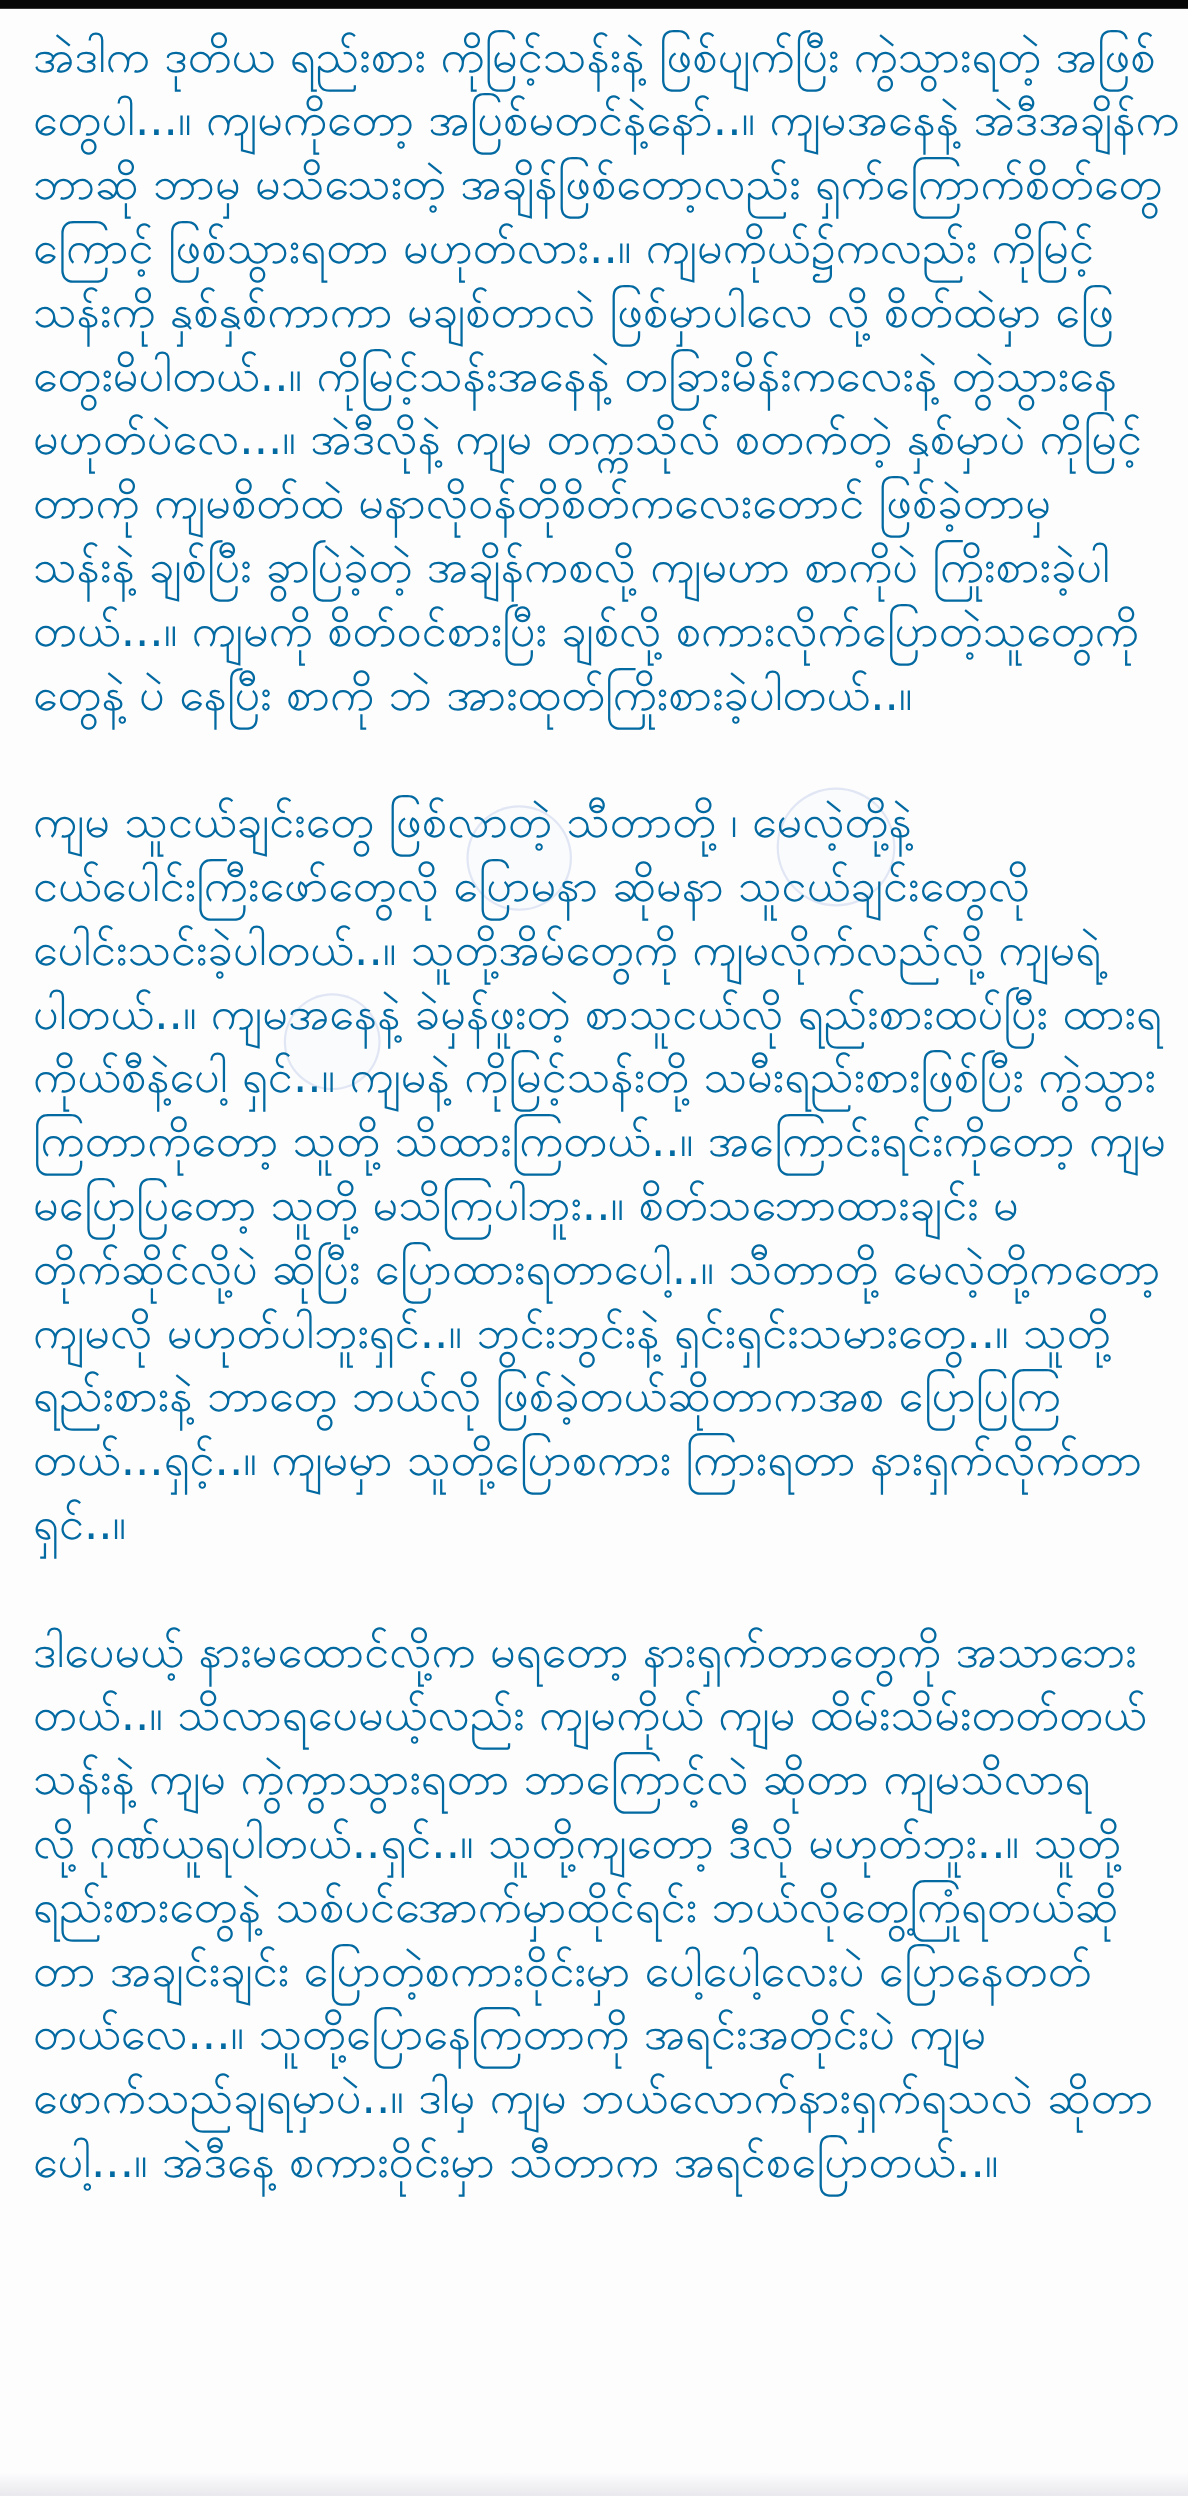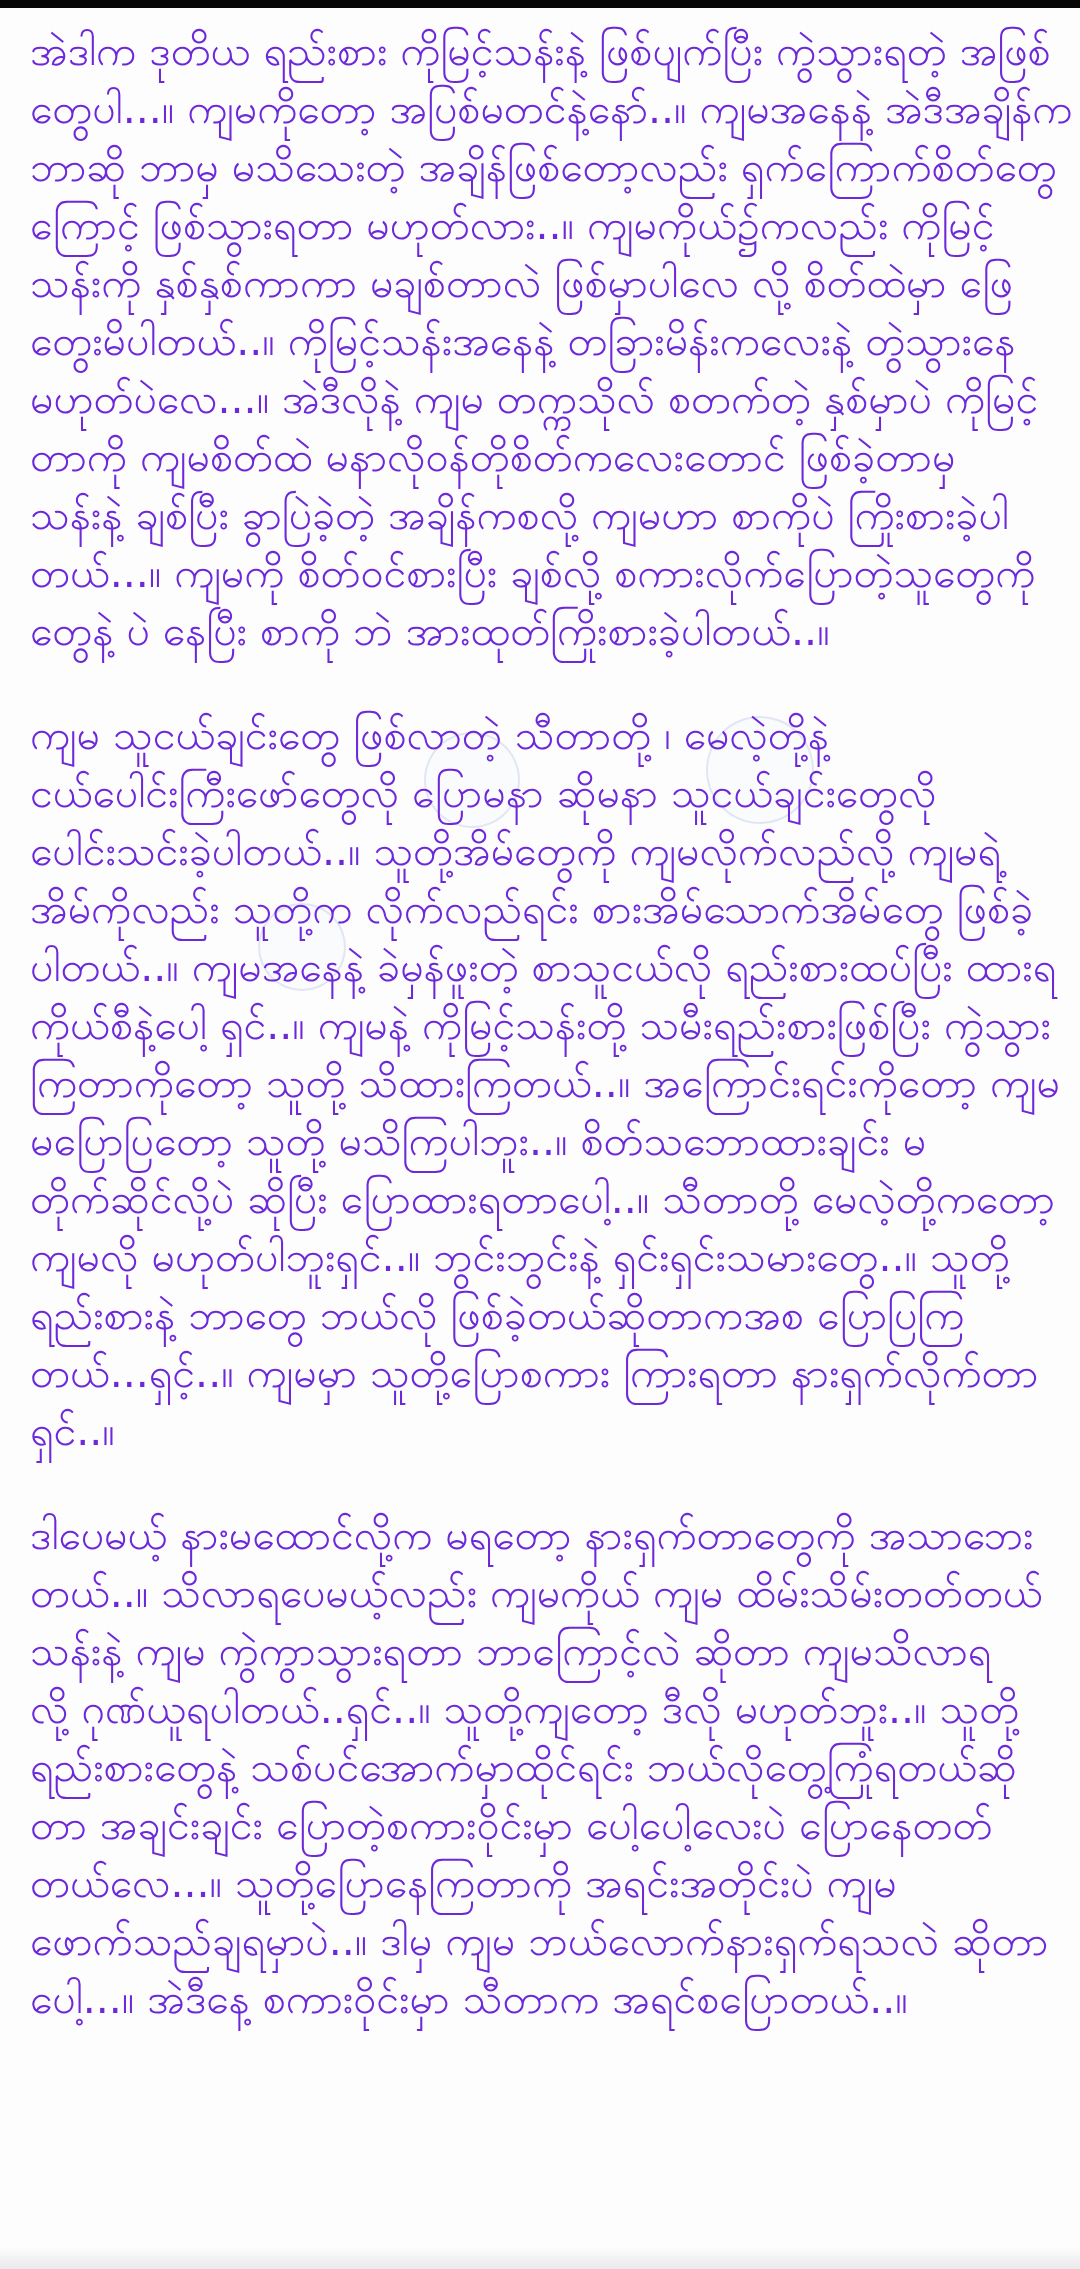--- a/index.html
+++ b/index.html
@@ -30,21 +30,21 @@
     top: 22px;
     left: 30px;
     right: 24px;
     z-index: 2;
     cursor: default;
   }
   .para {
     margin: 0;
   }
   .para + .para {
-    margin-top: 46px;
+    margin-top: 58px;
   }
   .line {
     height: 58px;
     line-height: 58px;
     font-size: 41px;
     letter-spacing: 0px;
     white-space: nowrap;
     text-align: left;
   }
   .watermark-circle {
@@ -63,39 +63,38 @@
     height: 22px;
     background: linear-gradient(to bottom, rgba(233,233,237,0) 0%, #e9e9ed 100%);
     z-index: 3;
   }
 </style>
 </head>
 <body>
 
 <div class="page" style="background: rgb(253, 253, 254);">
   <div class="top-bar" style="background: rgb(7, 7, 7);"></div>
-  <div class="reader-content" style="color: #6d28d9;">
+  <div class="reader-content" style="color: #0369a1;">
       <div class="para">
         <div class="line">အဲဒါက ဒုတိယ ရည်းစား ကိုမြင့်သန်းနဲ့ ဖြစ်ပျက်ပြီး ကွဲသွားရတဲ့ အဖြစ်</div>
         <div class="line">တွေပါ...။ ကျမကိုတော့ အပြစ်မတင်နဲ့နော်..။ ကျမအနေနဲ့ အဲဒီအချိန်က</div>
         <div class="line">ဘာဆို ဘာမှ မသိသေးတဲ့ အချိန်ဖြစ်တော့လည်း ရှက်ကြောက်စိတ်တွေ</div>
         <div class="line">ကြောင့် ဖြစ်သွားရတာ မဟုတ်လား..။ ကျမကိုယ်၌ကလည်း ကိုမြင့်</div>
         <div class="line">သန်းကို နှစ်နှစ်ကာကာ မချစ်တာလဲ ဖြစ်မှာပါလေ လို့ စိတ်ထဲမှာ ဖြေ</div>
         <div class="line">တွေးမိပါတယ်..။ ကိုမြင့်သန်းအနေနဲ့ တခြားမိန်းကလေးနဲ့ တွဲသွားနေ</div>
         <div class="line">မဟုတ်ပဲလေ...။ အဲဒီလိုနဲ့ ကျမ တက္ကသိုလ် စတက်တဲ့ နှစ်မှာပဲ ကိုမြင့်</div>
         <div class="line">တာကို ကျမစိတ်ထဲ မနာလိုဝန်တိုစိတ်ကလေးတောင် ဖြစ်ခဲ့တာမှ</div>
         <div class="line">သန်းနဲ့ ချစ်ပြီး ခွာပြဲခဲ့တဲ့ အချိန်ကစလို့ ကျမဟာ စာကိုပဲ ကြိုးစားခဲ့ပါ</div>
         <div class="line">တယ်...။ ကျမကို စိတ်ဝင်စားပြီး ချစ်လို့ စကားလိုက်ပြောတဲ့သူတွေကို</div>
         <div class="line">တွေနဲ့ ပဲ နေပြီး စာကို ဘဲ အားထုတ်ကြိုးစားခဲ့ပါတယ်..။</div>
       </div>
       <div class="para">
         <div class="line">ကျမ သူငယ်ချင်းတွေ ဖြစ်လာတဲ့ သီတာတို့ ၊ မေလဲ့တို့နဲ့</div>
         <div class="line">ငယ်ပေါင်းကြီးဖော်တွေလို ပြောမနာ ဆိုမနာ သူငယ်ချင်းတွေလို</div>
         <div class="line">ပေါင်းသင်းခဲ့ပါတယ်..။ သူတို့အိမ်တွေကို ကျမလိုက်လည်လို့ ကျမရဲ့</div>
-        <div class="line">အိမ်ကိုလည်း သူတို့က လိုက်လည်ရင်း စားအိမ်သောက်အိမ်တွေ ဖြစ်ခဲ့</div>
         <div class="line">ပါတယ်..။ ကျမအနေနဲ့ ခဲမှန်ဖူးတဲ့ စာသူငယ်လို ရည်းစားထပ်ပြီး ထားရ</div>
         <div class="line">ကိုယ်စီနဲ့ပေါ့ ရှင်..။ ကျမနဲ့ ကိုမြင့်သန်းတို့ သမီးရည်းစားဖြစ်ပြီး ကွဲသွား</div>
         <div class="line">ကြတာကိုတော့ သူတို့ သိထားကြတယ်..။ အကြောင်းရင်းကိုတော့ ကျမ</div>
         <div class="line">မပြောပြတော့ သူတို့ မသိကြပါဘူး..။ စိတ်သဘောထားချင်း မ</div>
         <div class="line">တိုက်ဆိုင်လို့ပဲ ဆိုပြီး ပြောထားရတာပေါ့..။ သီတာတို့ မေလဲ့တို့ကတော့</div>
         <div class="line">ကျမလို မဟုတ်ပါဘူးရှင်..။ ဘွင်းဘွင်းနဲ့ ရှင်းရှင်းသမားတွေ..။ သူတို့</div>
         <div class="line">ရည်းစားနဲ့ ဘာတွေ ဘယ်လို ဖြစ်ခဲ့တယ်ဆိုတာကအစ ပြောပြကြ</div>
         <div class="line">တယ်...ရှင့်..။ ကျမမှာ သူတို့ပြောစကား ကြားရတာ နားရှက်လိုက်တာ</div>
         <div class="line">ရှင်..။</div>
       </div>

